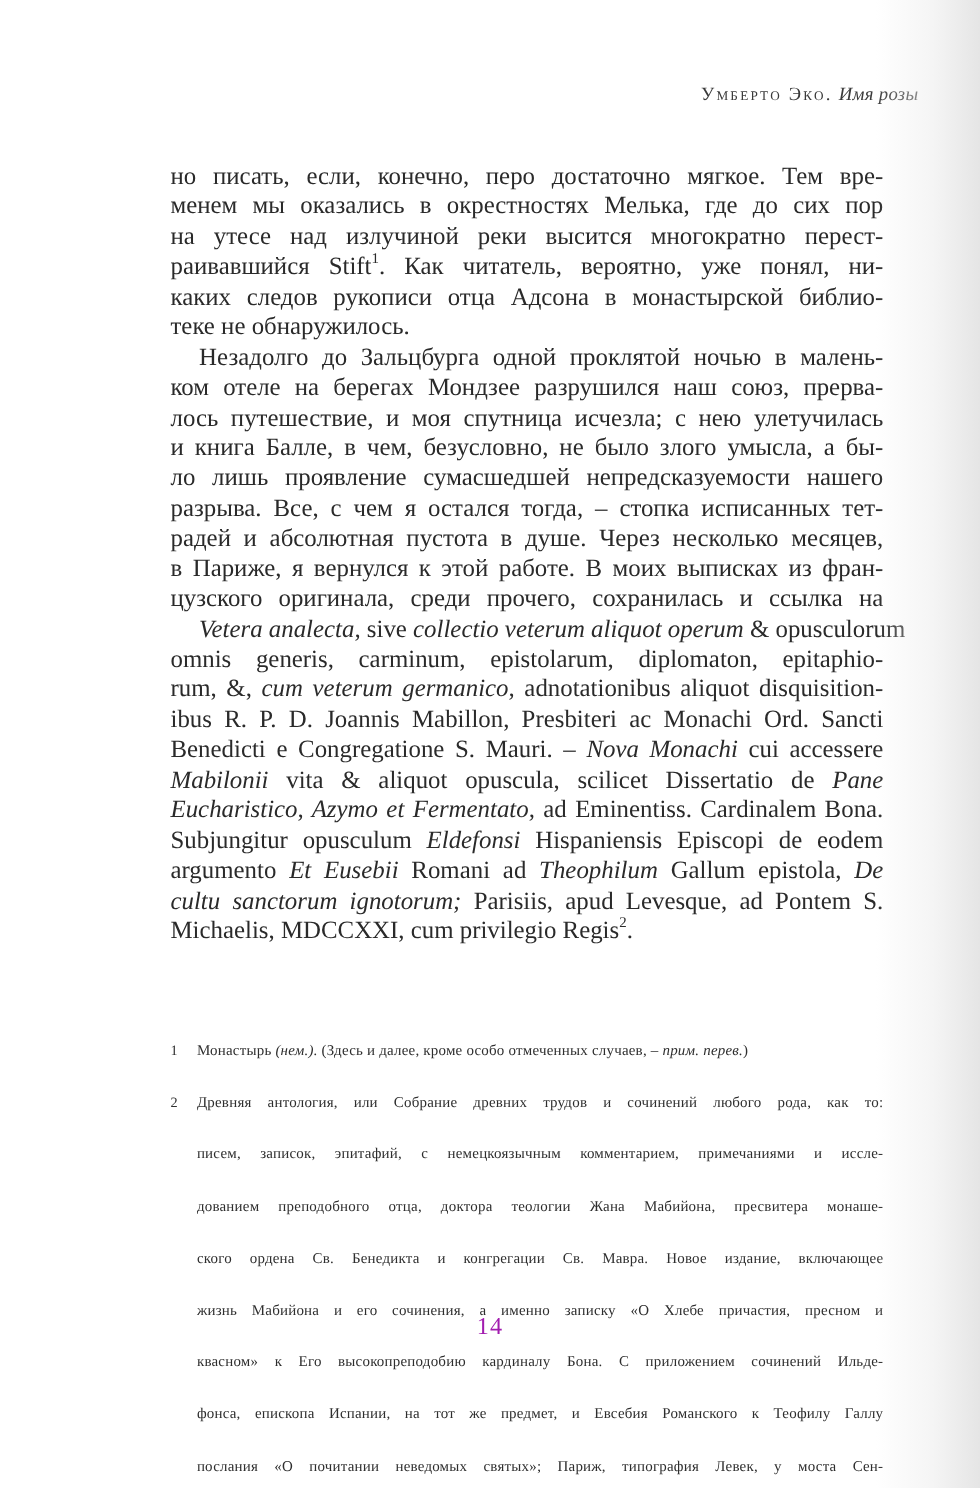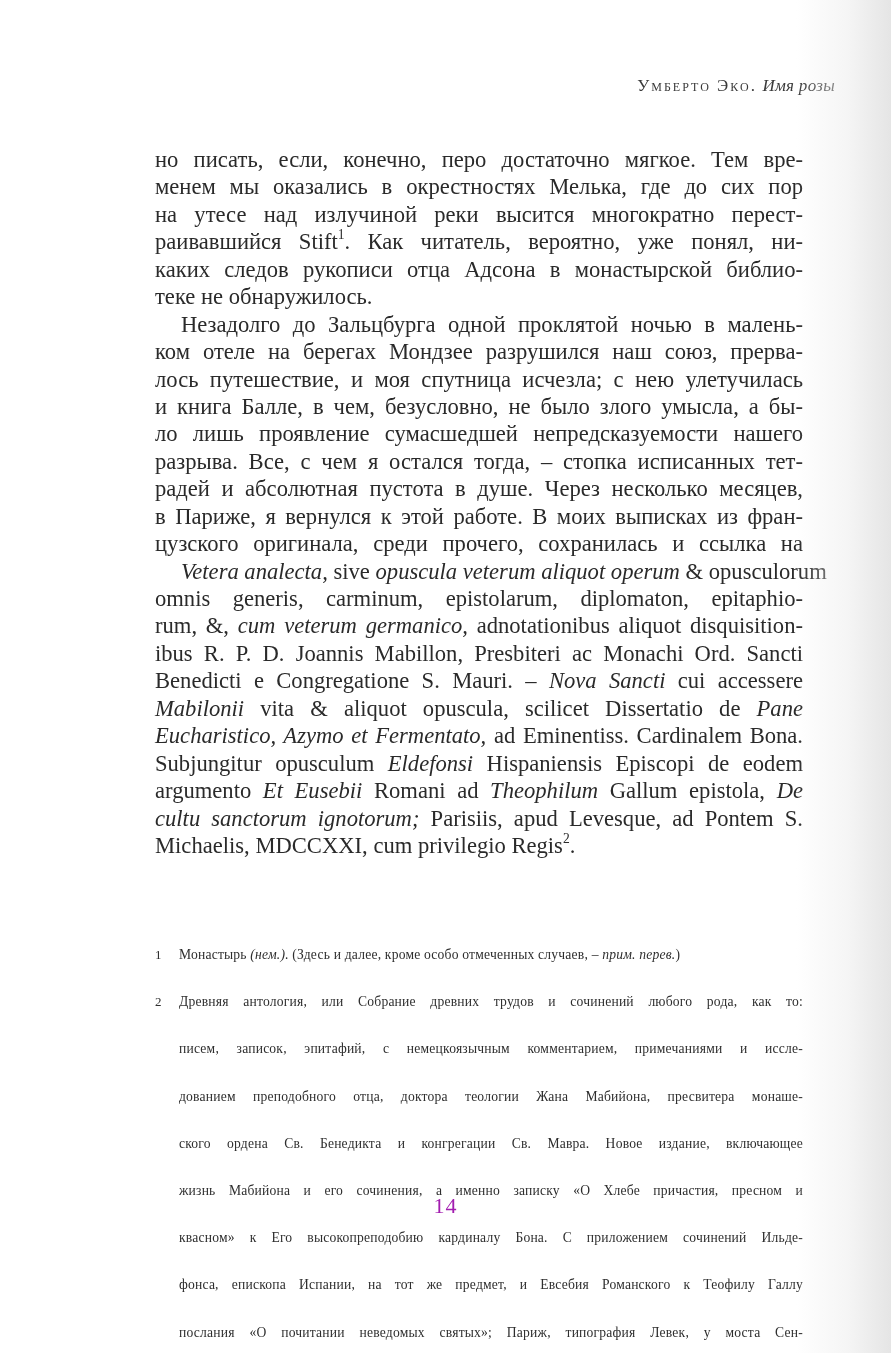--- a/index.html
+++ b/index.html
@@ -131,25 +131,25 @@
       <span class="line last">теке не обнаружилось.</span>
       <span class="line indent">Незадолго до Зальцбурга одной проклятой ночью в малень-</span>
       <span class="line">ком отеле на берегах Мондзее разрушился наш союз, прерва-</span>
       <span class="line">лось путешествие, и моя спутница исчезла; с нею улетучилась</span>
       <span class="line">и книга Балле, в чем, безусловно, не было злого умысла, а бы-</span>
       <span class="line">ло лишь проявление сумасшедшей непредсказуемости нашего</span>
       <span class="line">разрыва. Все, с чем я остался тогда, – стопка исписанных тет-</span>
       <span class="line">радей и абсолютная пустота в душе. Через несколько месяцев,</span>
       <span class="line">в Париже, я вернулся к этой работе. В моих выписках из фран-</span>
       <span class="line">цузского оригинала, среди прочего, сохранилась и ссылка на</span>
-      <span class="line indent"><i>Vetera analecta,</i><span> sive </span><i>opuscula veterum aliquot operum</i><span> &amp; opusculorum</span></span>
+      <span class="line indent"><i>Vetera analecta,</i><span> sive </span><i>collectio veterum aliquot operum</i><span> &amp; opusculorum</span></span>
       <span class="line">omnis generis, carminum, epistolarum, diplomaton, epitaphio-</span>
       <span class="line"><span>rum, &amp;, </span><i>cum veterum germanico,</i><span> adnotationibus aliquot disquisition-</span></span>
       <span class="line">ibus R. P. D. Joannis Mabillon, Presbiteri ac Monachi Ord. Sancti</span>
-      <span class="line"><span>Benedicti e Congregatione S. Mauri. – </span><i>Nova Sancti</i><span> cui accessere</span></span>
+      <span class="line"><span>Benedicti e Congregatione S. Mauri. – </span><i>Nova Monachi</i><span> cui accessere</span></span>
       <span class="line"><i>Mabilonii</i><span> vita &amp; aliquot opuscula, scilicet Dissertatio de </span><i>Pane</i></span>
       <span class="line"><i>Eucharistico, Azymo et Fermentato,</i><span> ad Eminentiss. Cardinalem Bona.</span></span>
       <span class="line"><span>Subjungitur opusculum </span><i>Eldefonsi</i><span> Hispaniensis Episcopi de eodem</span></span>
       <span class="line"><span>argumento </span><i>Et Eusebii</i><span> Romani ad </span><i>Theophilum</i><span> Gallum epistola, </span><i>De</i></span>
       <span class="line"><i>cultu sanctorum ignotorum;</i><span> Parisiis, apud Levesque, ad Pontem S.</span></span>
       <span class="line last"><span>Michaelis, MDCCXXI, cum privilegio Regis</span><sup>2</sup><span>.</span></span>
     </div>
 
   <div class="footnotes" id="footnotes">
       <div class="fn">

